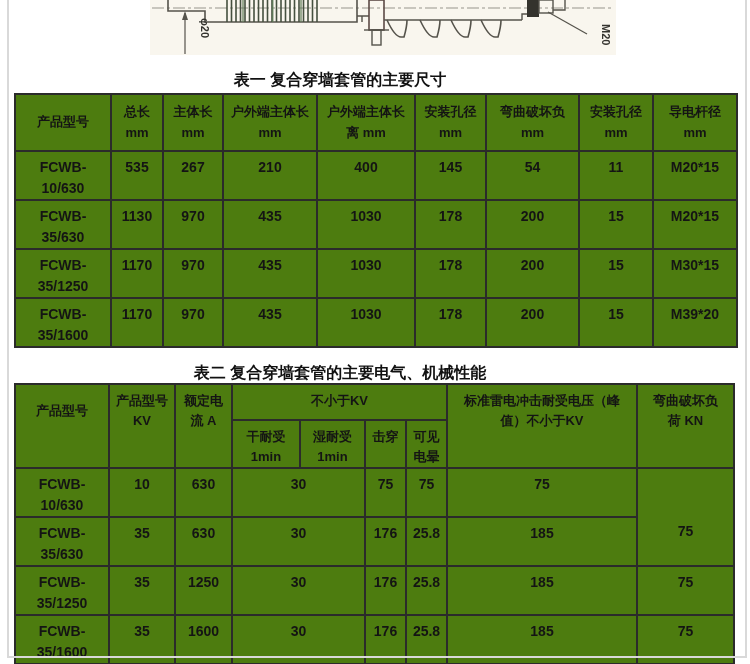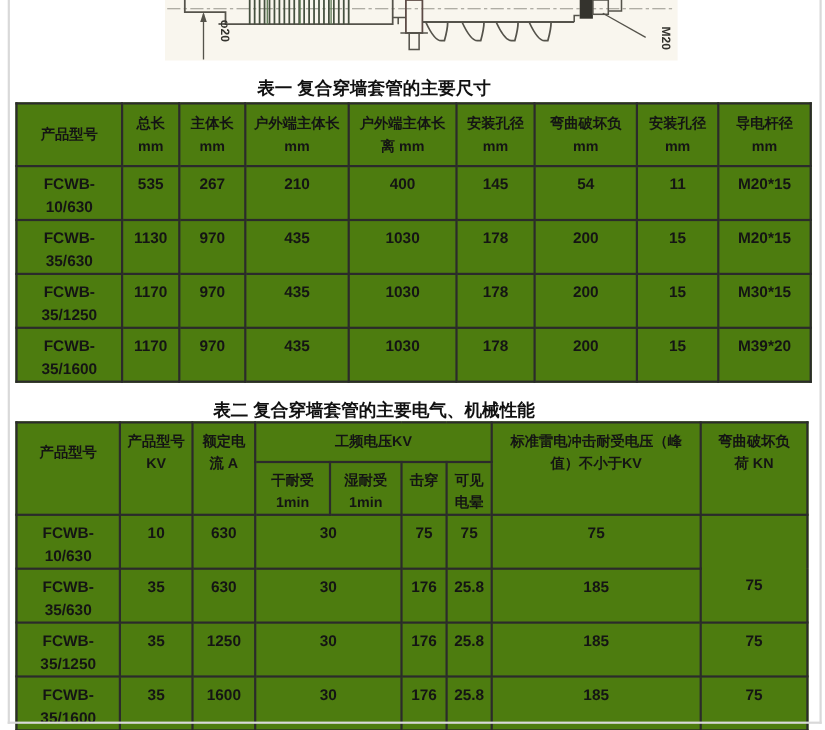--- a/index.html
+++ b/index.html
@@ -180,21 +180,21 @@
         <col style="width:190px">
         <col style="width:97px">
     </colgroup>
     <tbody>
       <tr class="h1">
         <th rowspan="2" class="vmid">产品型号</th>
         <th rowspan="2">产品型号
 KV</th>
         <th rowspan="2">额定电
 流 A</th>
-        <th colspan="4">工频电压KV</th>
+        <th colspan="4">不小于KV</th>
         <th rowspan="2">标准雷电冲击耐受电压（峰
 值）不小于KV</th>
         <th rowspan="2">弯曲破坏负
 荷 KN</th>
       </tr>
       <tr class="h2">
         <th>干耐受
 1min</th>
         <th>湿耐受
 1min</th>

